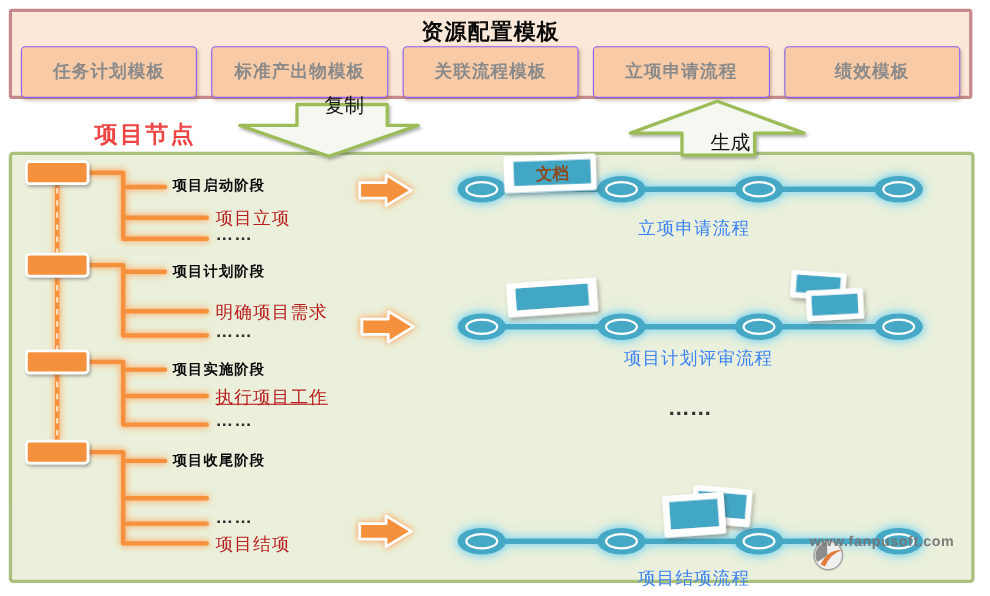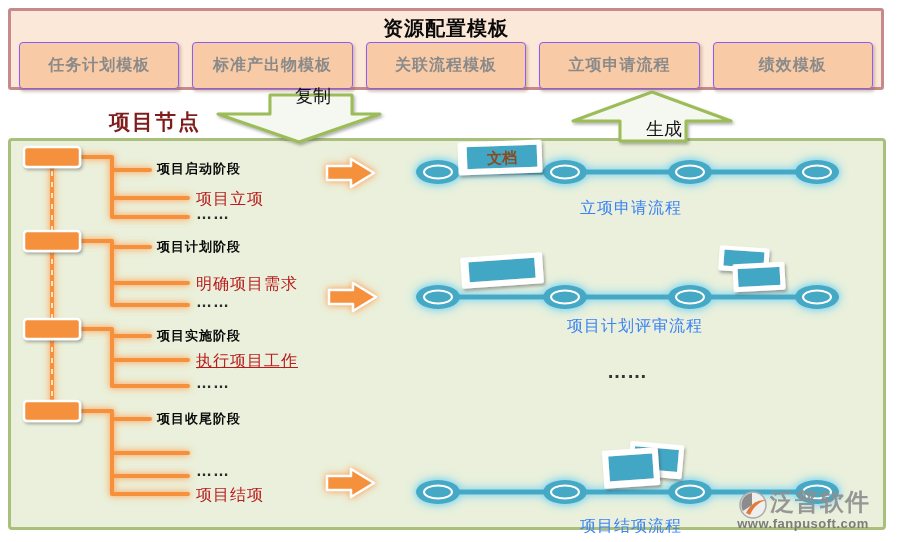--- a/index.html
+++ b/index.html
@@ -12,21 +12,21 @@
   .tpl-title{position:absolute;left:0;right:0;top:4px;text-align:center;
     font-size:20px;font-weight:bold;color:#0a0a0a;letter-spacing:1px;}
   .tpl-btn-row{position:absolute;left:8px;right:8px;top:31px;display:flex;gap:13px;}
   .tpl-btn{flex:1;height:45px;background:#F8CBA6;border:1px solid #8b5cf6;border-radius:4px;
     box-shadow:1.5px 2.5px 3px rgba(140,100,70,.35);display:flex;align-items:center;justify-content:center;
     font-size:16px;font-weight:bold;color:#8A8A8A;letter-spacing:1px;}
 
   
   .green-panel{position:absolute;left:8px;top:138px;width:878px;height:392px;
     background:#EAF0DB;border:3px solid #A9C07C;border-radius:4px;box-sizing:border-box;}
-  .nodes-title{position:absolute;left:86px;top:108px;font-size:21px;font-weight:bold;color:#7f1d1d;letter-spacing:2px;margin-left:23px;}
+  .nodes-title{position:absolute;left:86px;top:108px;font-size:21px;font-weight:bold;color:#ef4444;letter-spacing:2px;}
 
   
   svg.overlay{position:absolute;left:0;top:0;width:900px;height:542px;}
 
   
   .lbl{position:absolute;white-space:nowrap;}
   .tree-header{font-size:13px;font-weight:bold;color:#0a0a0a;letter-spacing:1px;}
   .tree-child{font-size:16px;color:#b91c1c;letter-spacing:1px;}
   .tree-dots{font-size:16px;font-weight:bold;color:#2b2b2b;letter-spacing:1px;}
   .flow-label{font-size:16px;color:#3b82f6;transform:translateX(-50%);letter-spacing:1px;}
@@ -208,20 +208,16 @@
   <div class="lbl tree-child" style="left:196px;top:485px;">项目结项</div>
 
   <div class="lbl doc-tag" style="left:467px;top:147px;width:70px;height:22px;">文档</div>
 
   <div class="lbl flow-label" style="left:631px;top:198px;">立项申请流程</div>
   <div class="lbl flow-label" style="left:635px;top:316px;">项目计划评审流程</div>
   <div class="lbl flow-dots" style="left:627px;top:360px;">……</div>
   <div class="lbl flow-label" style="left:631px;top:516px;">项目结项流程</div>
 
   <div class="watermark">
-    <div class="wm-row">
-      <span style="width:32px;display:inline-block;"></span>
-      <span class="wm-brand">泛普软件</span>
-    </div>
     <div class="wm-url">www.fanpusoft.com</div>
   </div>
 
 </div>
 
 </body></html>

